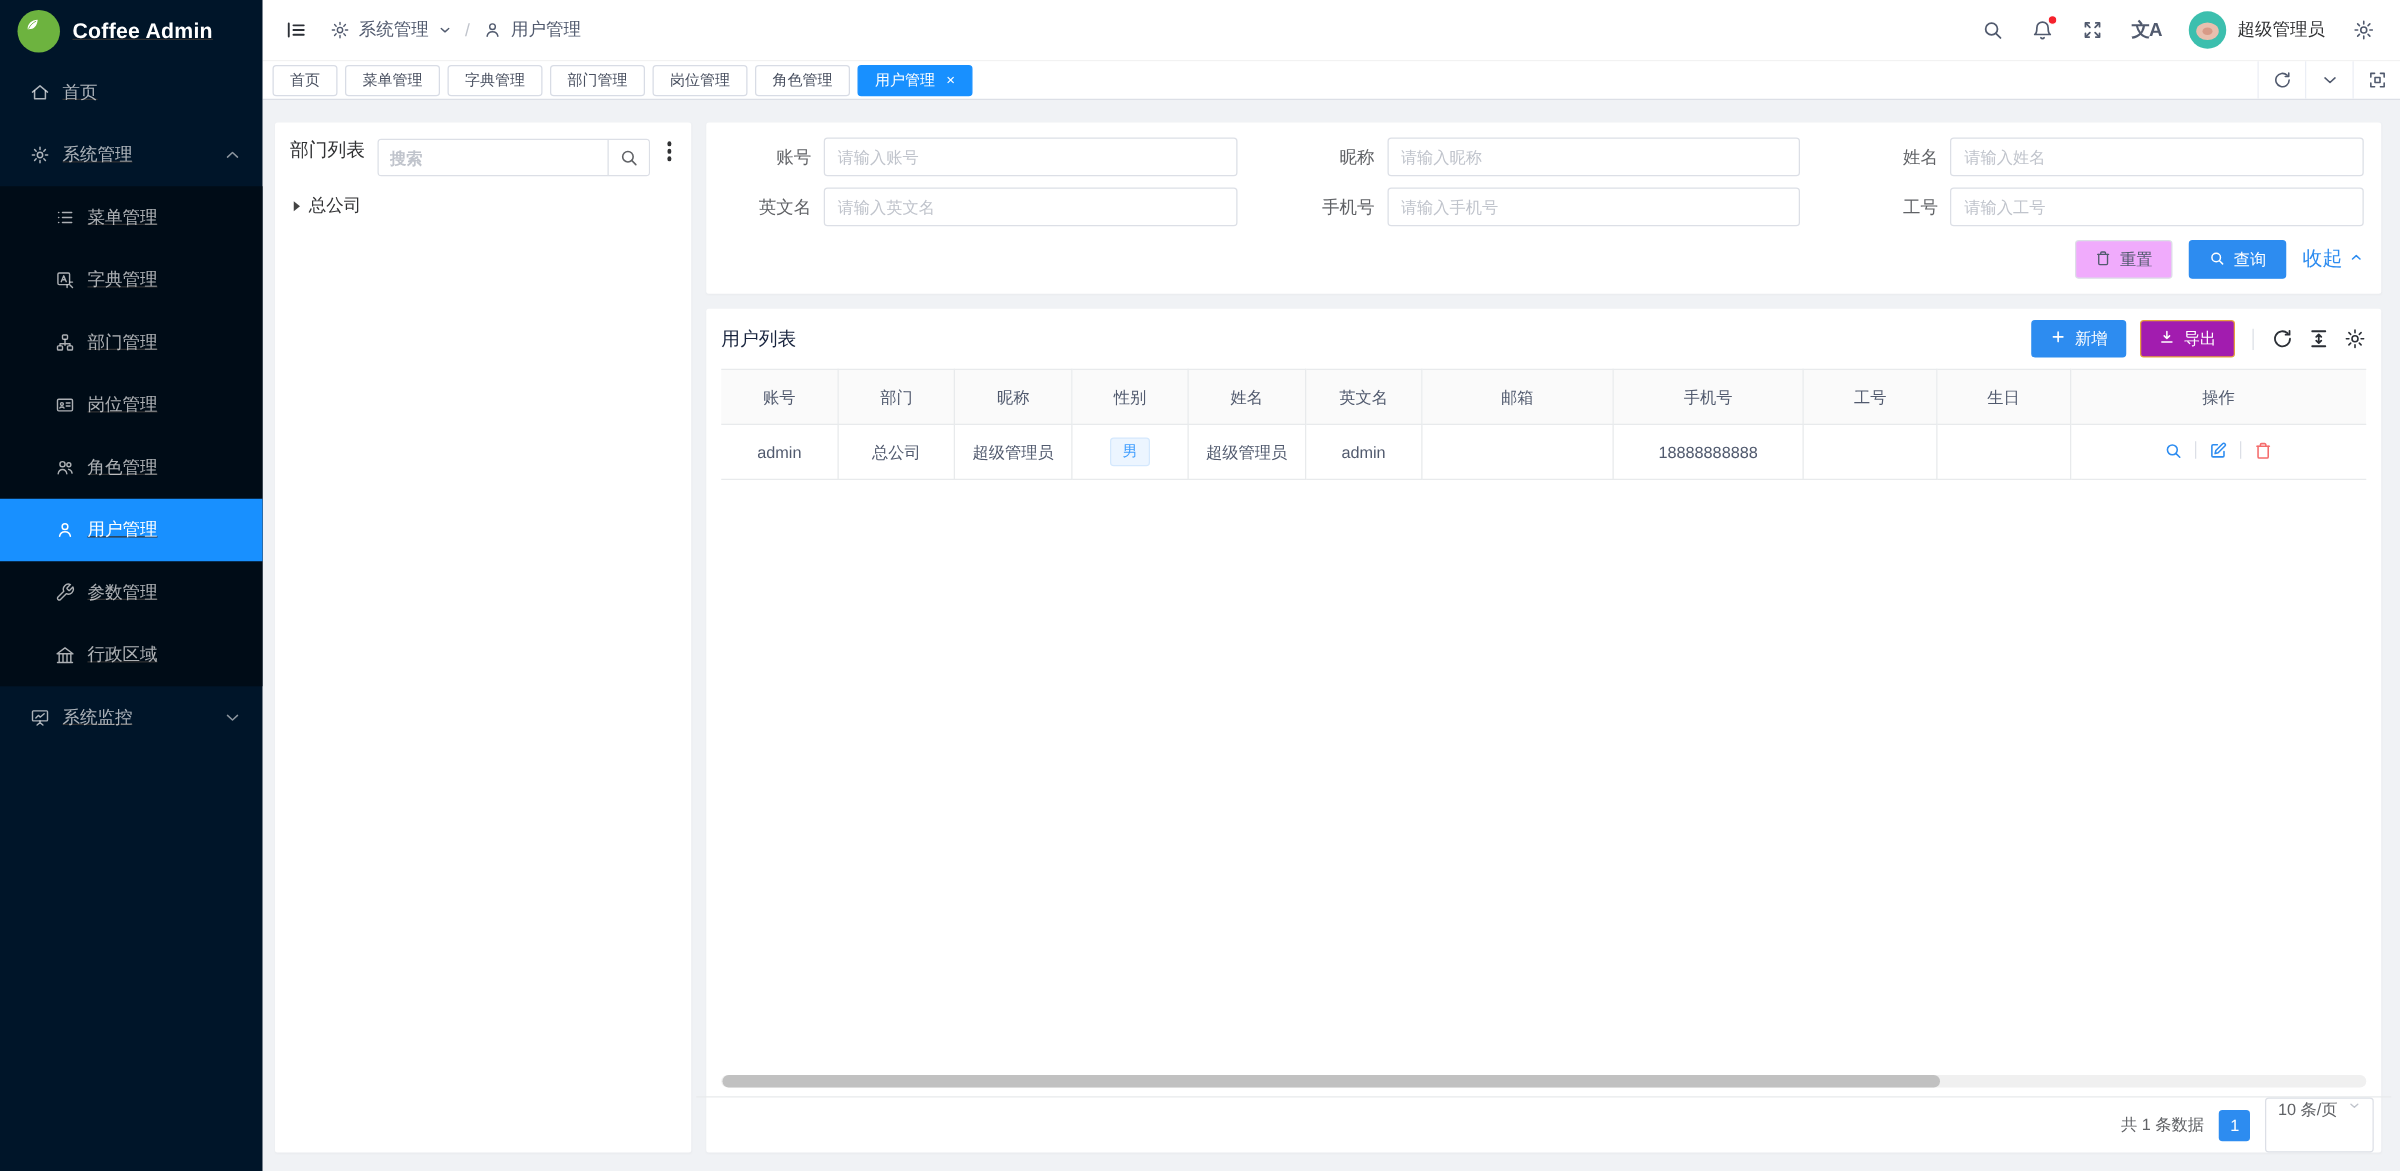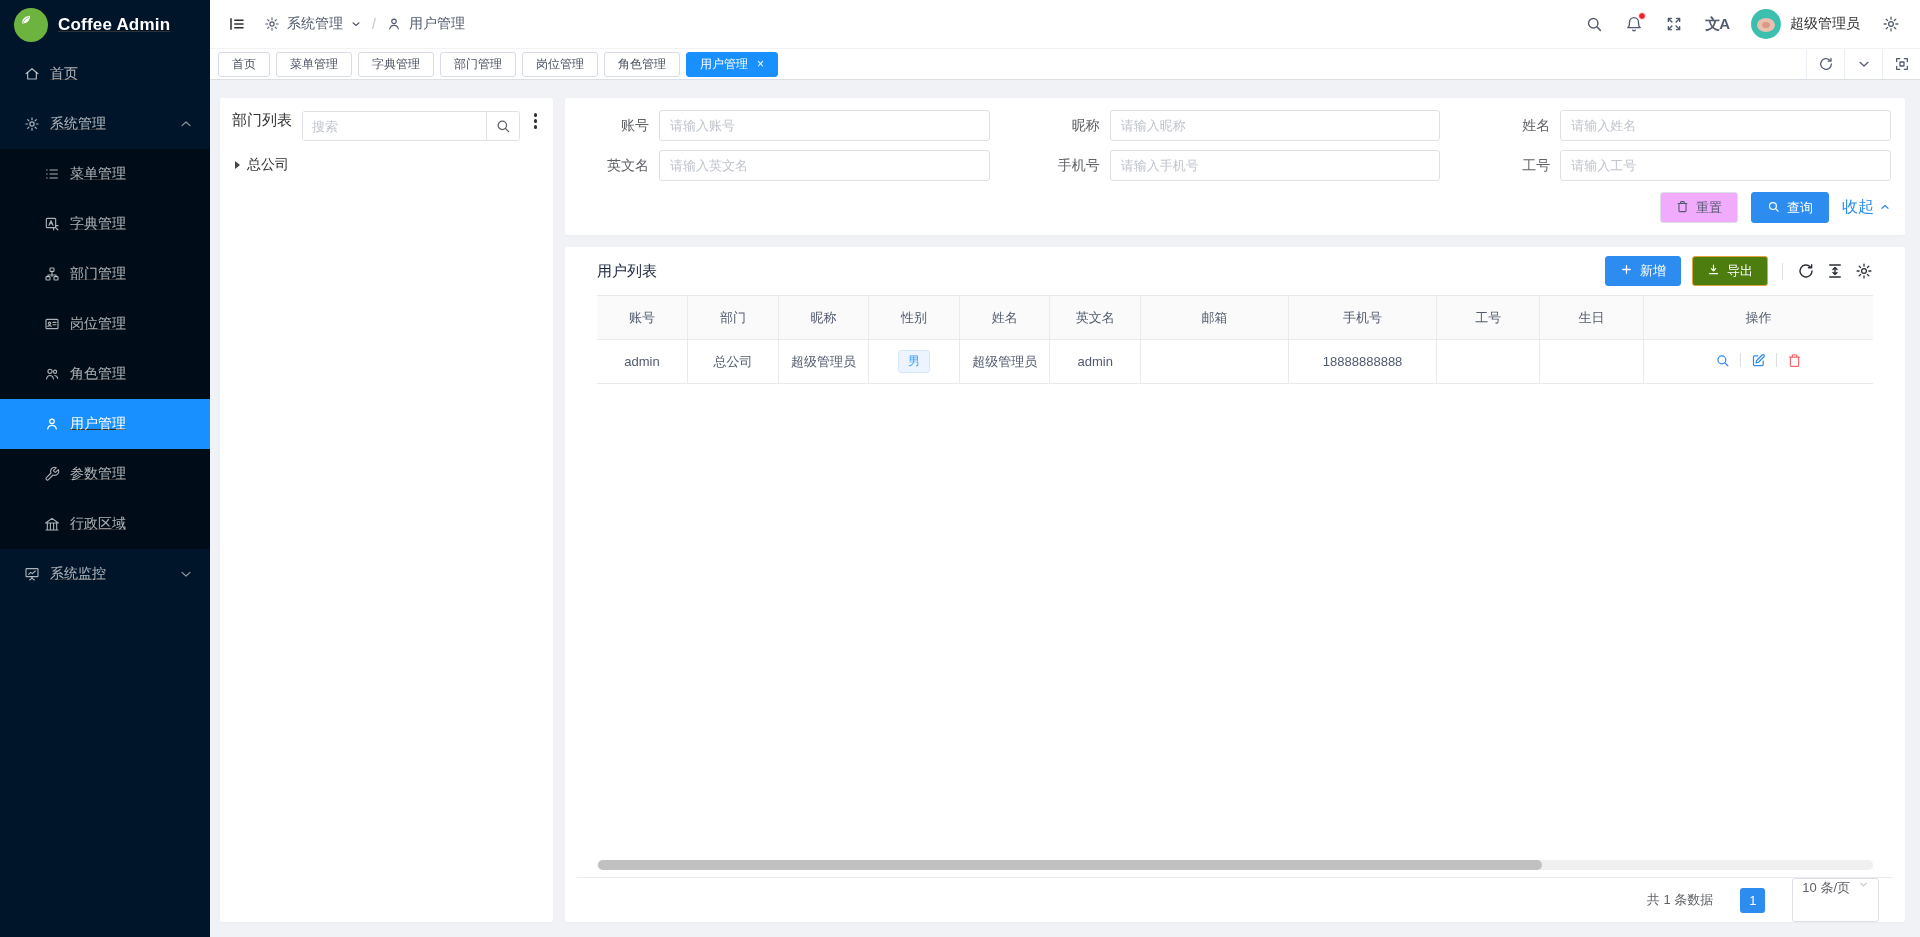--- a/index.html
+++ b/index.html
@@ -50,64 +50,64 @@
 
   
   .content { position:absolute; left:210px; top:81px; right:0; bottom:0; padding:17px 15px 15px 10px; display:flex; gap:12px; }
   .card { background:#fff; border-radius:2px; box-shadow:0 1px 2px rgba(0,0,0,.03); }
 
   
   .tree-card { width:333px; flex:0 0 333px; padding:13px 12px; display:flex; flex-direction:column; }
   .tree-head { display:flex; align-items:flex-start; gap:10px; }
   .tree-title { font-size:15px; color:#303133; white-space:nowrap; }
   .tree-search { flex:1; display:flex; border:1px solid #dcdfe6; border-radius:3px; height:30px; overflow:hidden; }
-  .tree-search input { flex:1; min-width:0; border:0; outline:0; padding:0 9px; font-size:13px; color:#303133; }
+  .tree-search input { flex:1; min-width:0; border:0; outline:0; padding:0 9px; font-size:13px; color:#303133;font-weight:bold; }
   .tree-search-btn { width:33px; border-left:1px solid #dcdfe6; background:#fff; display:flex; align-items:center; justify-content:center; color:#606266; cursor:pointer; }
   .dots-btn { display:flex; flex-direction:column; gap:2.5px; align-items:center; padding:2px 4px; cursor:pointer; }
   .dots-btn i { width:3.5px; height:3.5px; border-radius:50%; background:#303133; }
   .tree-node { margin-top:15px; display:flex; align-items:center; gap:7px; font-size:14px; color:#303133; cursor:pointer; padding-left:3px; }
   .caret-right { width:0; height:0; border-left:5px solid #444; border-top:4.5px solid transparent; border-bottom:4.5px solid transparent; }
 
   
   .main-col { flex:1; min-width:0; display:flex; flex-direction:column; gap:12px; }
 
   
   .search-card { padding:12px 14px 12px 0; }
   .form-grid { display:grid; grid-template-columns:1fr 1fr 1fr; column-gap:26px; row-gap:9px; }
   .field { display:flex; align-items:center; }
   .field label { flex:0 0 94px; text-align:right; padding-right:10px; font-size:14px; color:#606266; }
   .field input { flex:1; min-width:0; height:31px; border:1px solid #dcdfe6; border-radius:3px; padding:0 10px; font-size:13px; color:#303133; outline:none; }
   input::placeholder { color:#c0c4cc; }
   .form-actions { display:flex; justify-content:flex-end; align-items:center; gap:13px; margin-top:11px; }
   .btn { height:31px; display:inline-flex; align-items:center; gap:7px; padding:0 15px; border-radius:3px; font-size:13px; cursor:pointer; border:1px solid #dcdfe6; background:#f0abfc; color:#515a6e; }
   .btn.primary { background:#2d8cf0; border-color:#2d8cf0; color:#fff; }
-  .btn.warning { background:#4d7c0f; border-color:#e6a23c; color:#fff; }
+  .btn.warning { background:#a21caf; border-color:#e6a23c; color:#fff; }
   .link-collapse { color:#2d8cf0; font-size:16px; display:inline-flex; align-items:center; gap:5px; cursor:pointer; }
 
   
-  .table-card { flex:1; min-height:0; padding:0 32px; display:flex; flex-direction:column; }
+  .table-card { flex:1; min-height:0; padding:0 12px; display:flex; flex-direction:column; }
   .card-head { display:flex; align-items:center; height:48px; flex:0 0 48px; }
   .card-title { font-size:15px; color:#17233d; }
   .head-actions { margin-left:auto; display:flex; align-items:center; gap:11px; }
   .btn.sm { height:30px; padding:0 14px; }
   .tool-divider { width:1px; height:17px; background:#dcdfe6; margin:0 3px; }
   .tool-icon { color:#2b2f36; display:flex; cursor:pointer; }
   table { width:100%; border-collapse:collapse; table-layout:fixed; font-size:13px; color:#515a6e; }
   th, td { height:44px; text-align:center; border-bottom:1px solid #e8eaec; border-right:1px solid #e8eaec; padding:0 6px; overflow:hidden; white-space:nowrap; text-overflow:ellipsis; }
   th { background:#fafafa; font-weight:normal; color:#515a6e; border-top:1px solid #e8eaec; }
   th:last-child, td:last-child { border-right:none; box-shadow:-10px 0 10px -8px rgba(0,0,0,.22); }
   .tag-male { display:inline-block; padding:2px 9px; font-size:12px; color:#409eff; background:#ecf5ff; border:1px solid #d4e8fd; border-radius:3px; line-height:1.35; }
   .op { display:inline-flex; align-items:center; gap:10px; }
   .op-sep { width:1px; height:14px; background:#dcdfe6; }
   .op-btn { display:flex; color:#2d8cf0; cursor:pointer; }
   .op-btn.danger { color:#f56c6c; }
   .table-filler { flex:1; }
   .hscroll { height:10px; background:#f0f0f0; border-radius:5px; position:relative; margin-bottom:7px; flex:0 0 10px; }
   .hscroll-thumb { position:absolute; left:1px; top:0; height:10px; width:74%; background:#c1c1c1; border-radius:5px; cursor:pointer; }
-  .pager { flex:0 0 41px; border-top:1px solid #e8eaec; margin:0 -20px; padding:0 14px; display:flex; align-items:center; justify-content:flex-end; gap:27px; font-size:13px; color:#606266; }
+  .pager { flex:0 0 41px; border-top:1px solid #e8eaec; margin:0 -20px; padding:0 14px; display:flex; align-items:center; justify-content:flex-end; gap:12px; font-size:13px; color:#606266; }
   .page-num { min-width:25px; height:25px; background:#2d8cf0; color:#fff; border-radius:3px; display:flex; align-items:center; justify-content:center; font-size:13px; cursor:pointer; }
   .page-size { height:44px; border:1px solid #dcdfe6; border-radius:3px; display:flex; align-items:flex-start; gap:8px; padding:0 9px; color:#606266; font-size:13px; cursor:pointer; background:#fff; }
   .page-size .chev-sm { color:#c0c4cc; display:flex; }
 </style>
 </head>
 <body>
 
 <div class="app">
 
   <aside class="sidebar">

